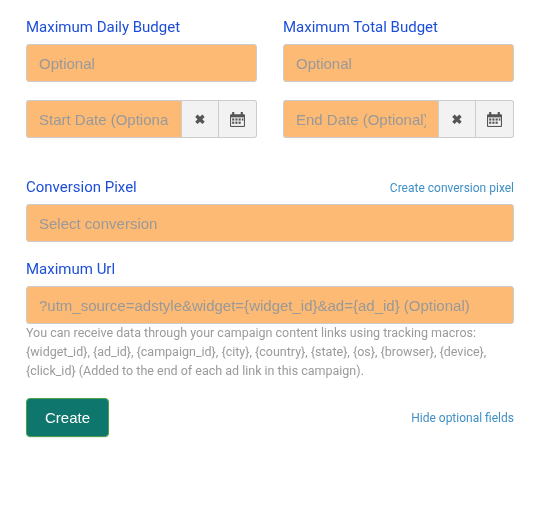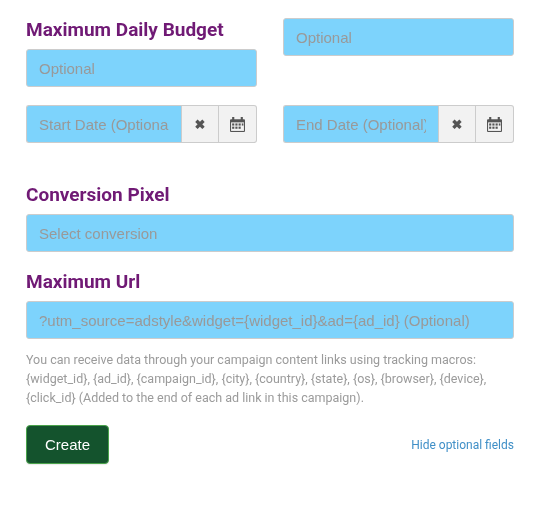--- a/index.html
+++ b/index.html
@@ -8,38 +8,38 @@
     font-family: -apple-system, BlinkMacSystemFont, "Segoe UI", Roboto, "Helvetica Neue", Arial, sans-serif;
     font-size: 14px;
     color: #333;
     background: #fff;
     padding: 18px 26px;
     width: 540px;
   }
   .row { display: flex; gap: 26px; }
   .col { flex: 1 1 0; min-width: 0; }
   .label {
-    font-weight: 700;
-    font-size: 19px;
-    color: #701a75;
+    font-weight: 400;
+    font-size: 15px;
+    color: #1d4ed8;
     margin-bottom: 8px;
   }
   .label-line {
     display: flex;
     justify-content: space-between;
     align-items: baseline;
     margin-bottom: 8px;
   }
   input.field {
     width: 100%;
     height: 38px;
     padding: 0 12px;
     border: 1px solid #ccc;
     border-radius: 3px;
-    background: #7dd3fc;
+    background: #fdba74;
     font-size: 15px;
     color: #555;
     outline: none;
   }
   input.field::placeholder { color: #999; }
   .sched-group {
     display: flex;
   }
   .sched-group input.field {
     border-top-right-radius: 0;
@@ -72,50 +72,51 @@
   .link-sm {
     font-size: 12px;
     color: #3f8fc7;
     cursor: pointer;
     text-decoration: none;
   }
   .help {
     font-size: 12.5px;
     line-height: 1.5;
     color: #9b9b9b;
-    margin-top: 12px;
+    margin-top: 0;
   }
   .footer {
     display: flex;
     justify-content: space-between;
     align-items: center;
     margin-top: 18px;
   }
   .create-btn {
-    background: #14532d;
+    background: #0f766e;
     color: #fff;
     border: 1px solid #4aa34b;
     border-radius: 4px;
     padding: 10px 18px;
     font-size: 15px;
     cursor: pointer;
     box-shadow: 0 1px 1px rgba(0,0,0,0.08);
   }
   .section { margin-bottom: 18px; }
   .section.big-gap { margin-bottom: 40px; }
 </style>
 </head>
 <body>
 
 <div class="row section">
   <div class="col">
     <div class="label">Maximum Daily Budget</div>
     <input class="field" type="text" placeholder="Optional" style="">
   </div>
   <div class="col">
+    <div class="label">Maximum Total Budget</div>
     <input class="field" type="text" placeholder="Optional" style="">
   </div>
 </div>
 
 <div class="section big-gap">
   <div class="row">
     <div class="col">
       <div class="sched-group">
         <input class="field" type="text" placeholder="Start Date (Optional)" style="">
         <div class="icon-btn first">
@@ -164,20 +165,21 @@
           </span>
         </div>
       </div>
     </div>
   </div>
 </div>
 
 <div class="section">
   <div class="label-line">
     <div class="label" style="margin-bottom:0">Conversion Pixel</div>
+    <a class="link-sm">Create conversion pixel</a>
   </div>
   <input class="field" type="text" placeholder="Select conversion" style="">
 </div>
 
 <div>
   <div class="label">Maximum Url</div>
   <input class="field" type="text" placeholder="?utm_source=adstyle&amp;widget={widget_id}&amp;ad={ad_id} (Optional)" style="">
   <div class="help">You can receive data through your campaign content links using tracking macros: {widget_id}, {ad_id}, {campaign_id}, {city}, {country}, {state}, {os}, {browser}, {device}, {click_id} (Added to the end of each ad link in this campaign).</div>
 </div>
 

